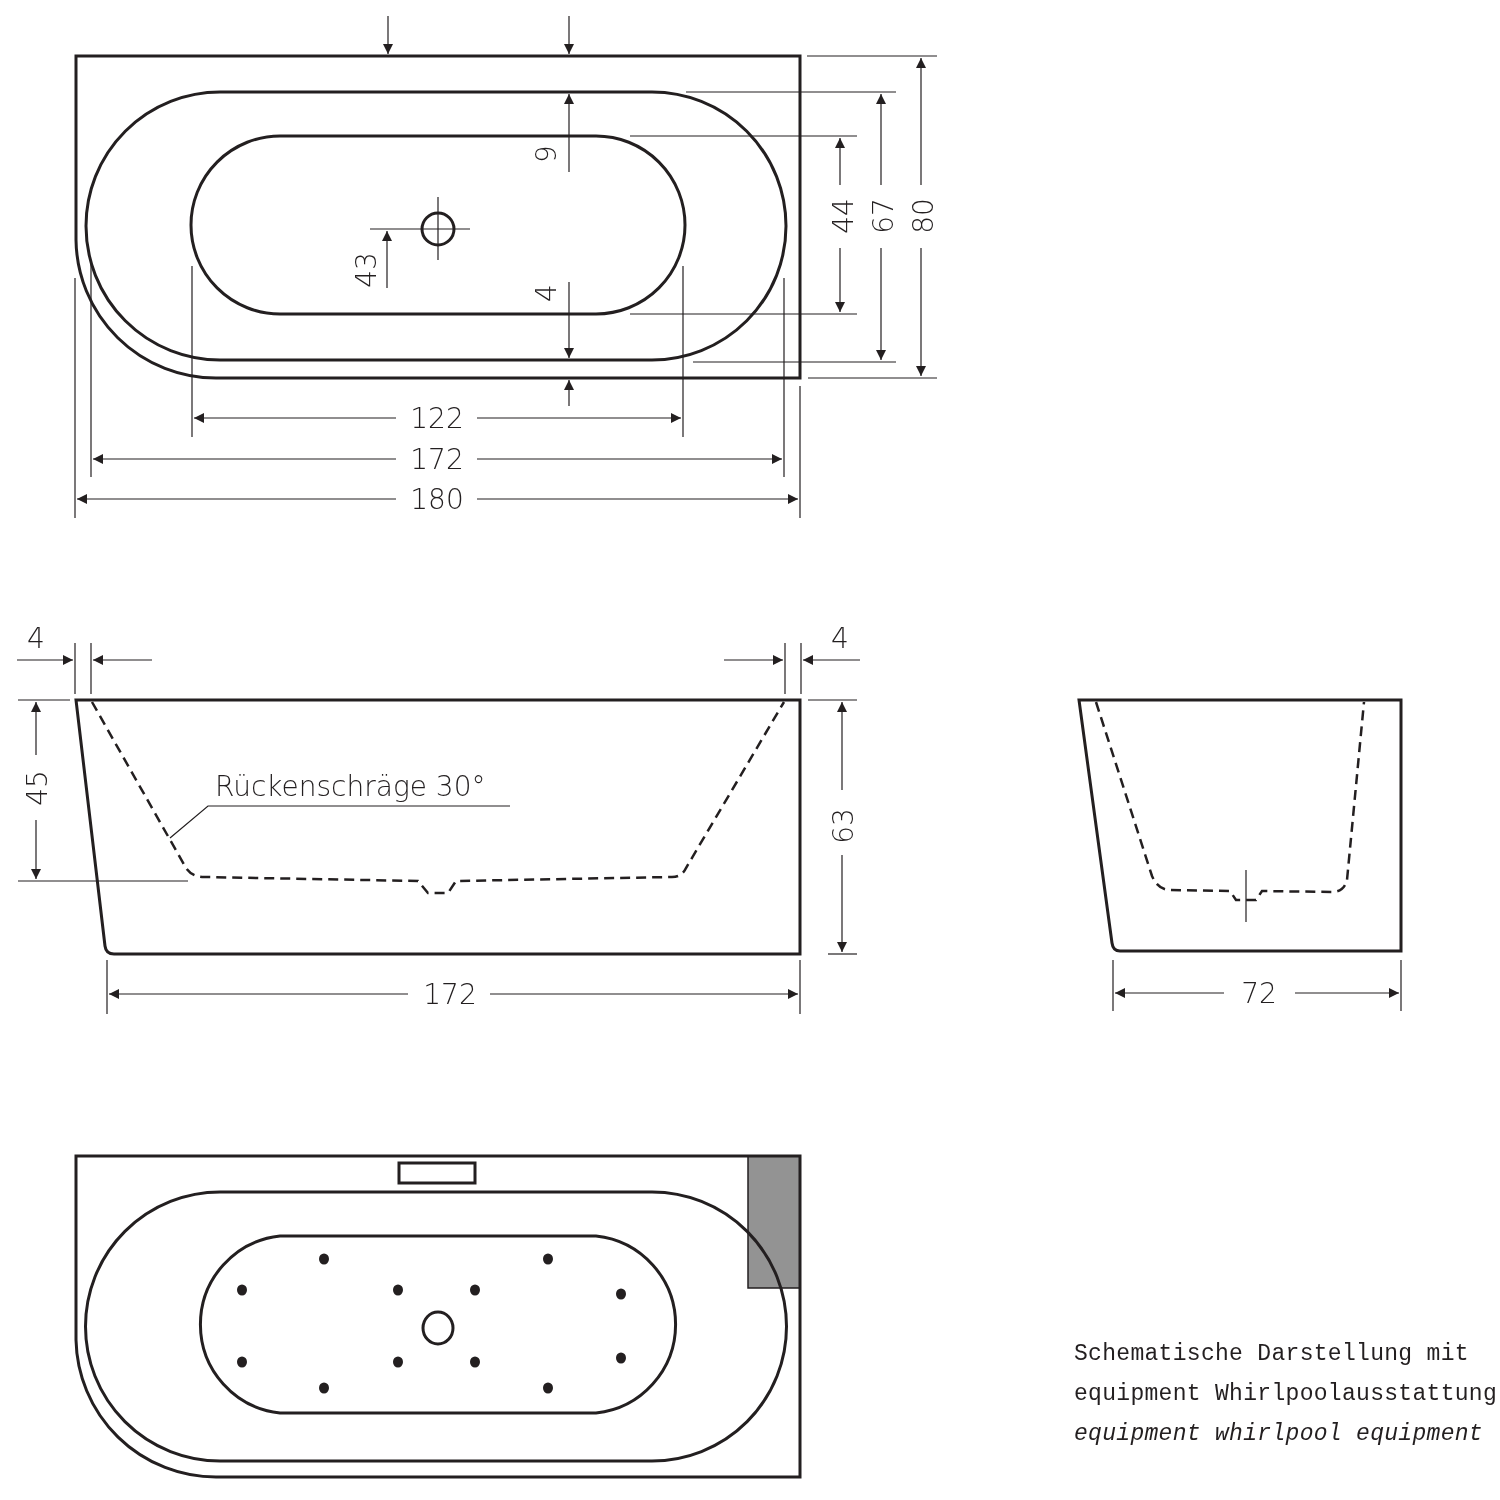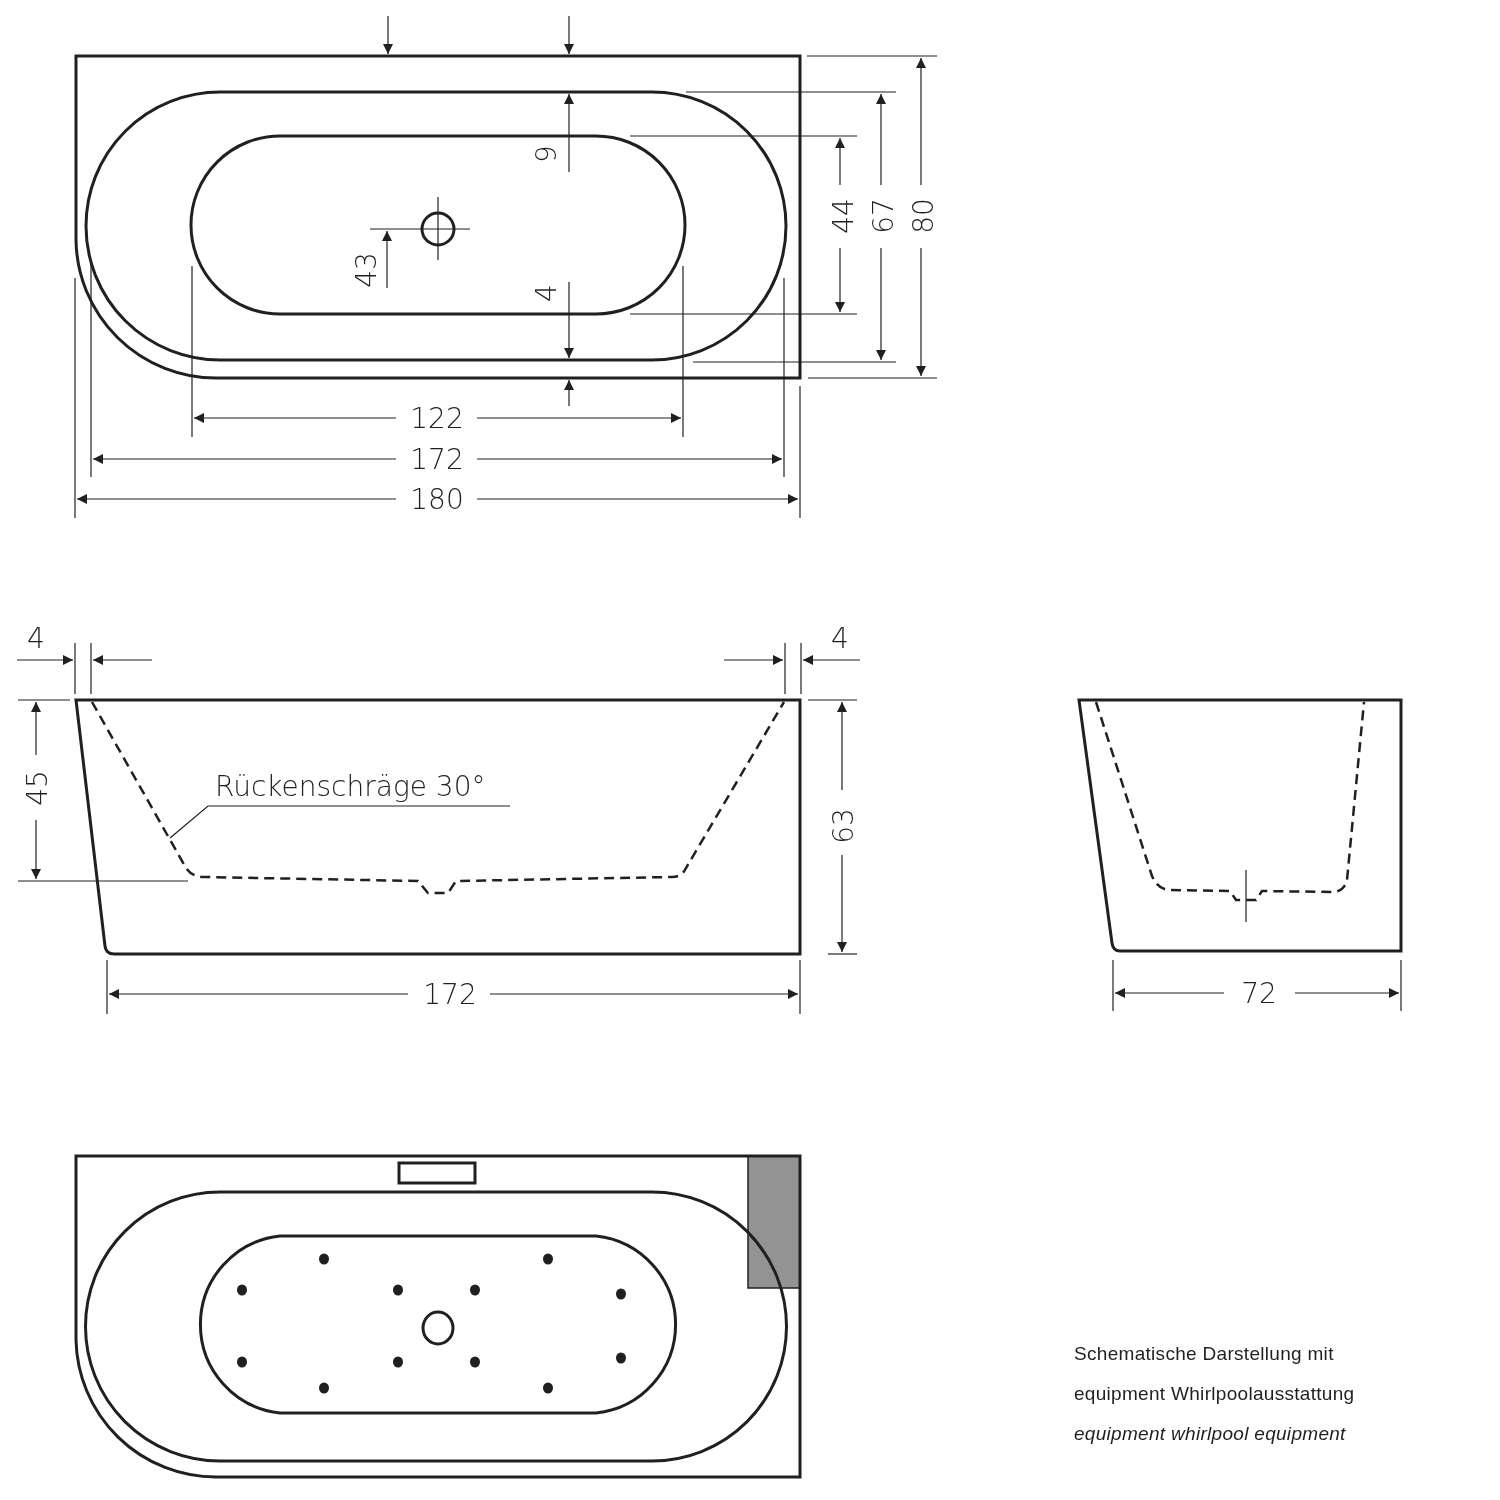--- a/index.html
+++ b/index.html
@@ -3,21 +3,21 @@
 <meta charset="utf-8">
 <style>
   html, body { margin: 0; padding: 0; background: #ffffff; }
   body { width: 1500px; height: 1500px; position: relative; overflow: hidden; font-family: "DejaVu Sans", sans-serif; color: #231f20; }
   svg { position: absolute; left: 0; top: 0; }
   .ln { stroke: #231f20; fill: none; }
   .thick { stroke-width: 3; }
   .thin { stroke-width: 1.2; }
   .dash { stroke-dasharray: 10 6; stroke-width: 2.5; }
   .dim { font-family: "DejaVu Sans", sans-serif; font-size: 28px; fill: #231f20; font-weight: 300; }
-  .note { position: absolute; left: 1074px; top: 1334px; font-size: 19px; line-height: 40px; letter-spacing: 0.3px; color: #231f20; font-family: Liberation Sans, sans-serif; font-weight: 300; }
+  .note { position: absolute; left: 1074px; top: 1334px; font-size: 23px; line-height: 40px; letter-spacing: 0.3px; color: #231f20; font-family: Liberation Mono, monospace; font-weight: 300; }
   .note .it { font-style: italic; }
   .note div { white-space: nowrap; }
 </style>
 </head>
 <body>
 
 <svg width="1500" height="1500" viewBox="0 0 1500 1500">
   <defs>
     <marker id="arr" viewBox="0 0 10 10" refX="10" refY="5" markerWidth="18" markerHeight="10" markerUnits="userSpaceOnUse" orient="auto-start-reverse">
       <path d="M0,0 L10,5 L0,10 z" fill="#231f20"></path>

